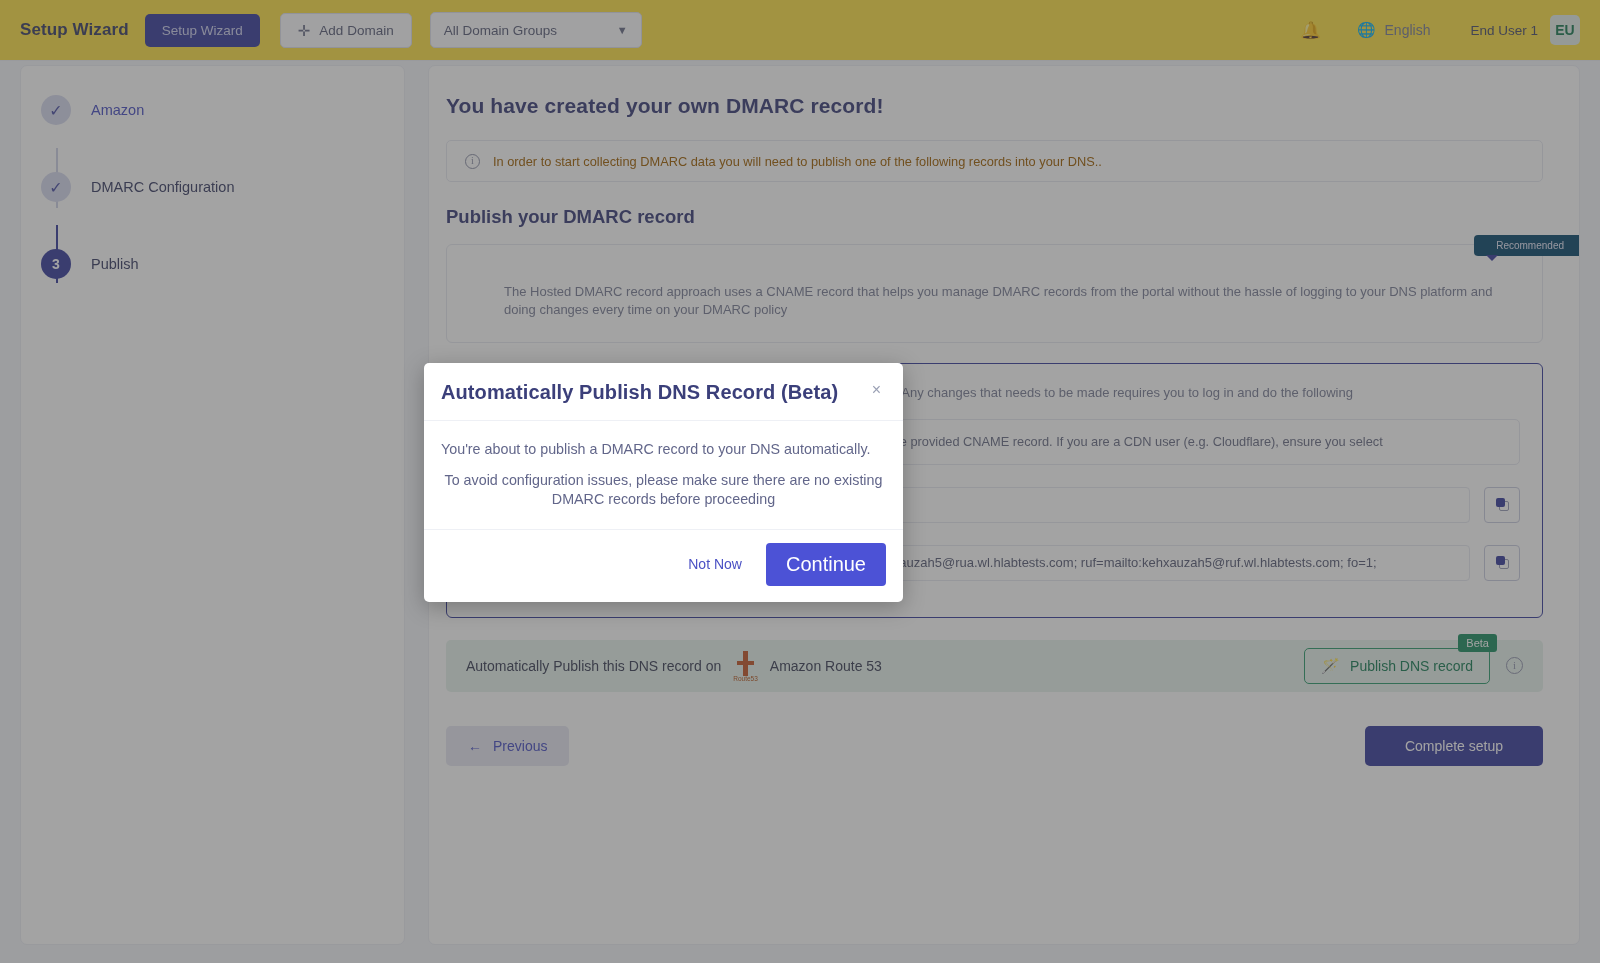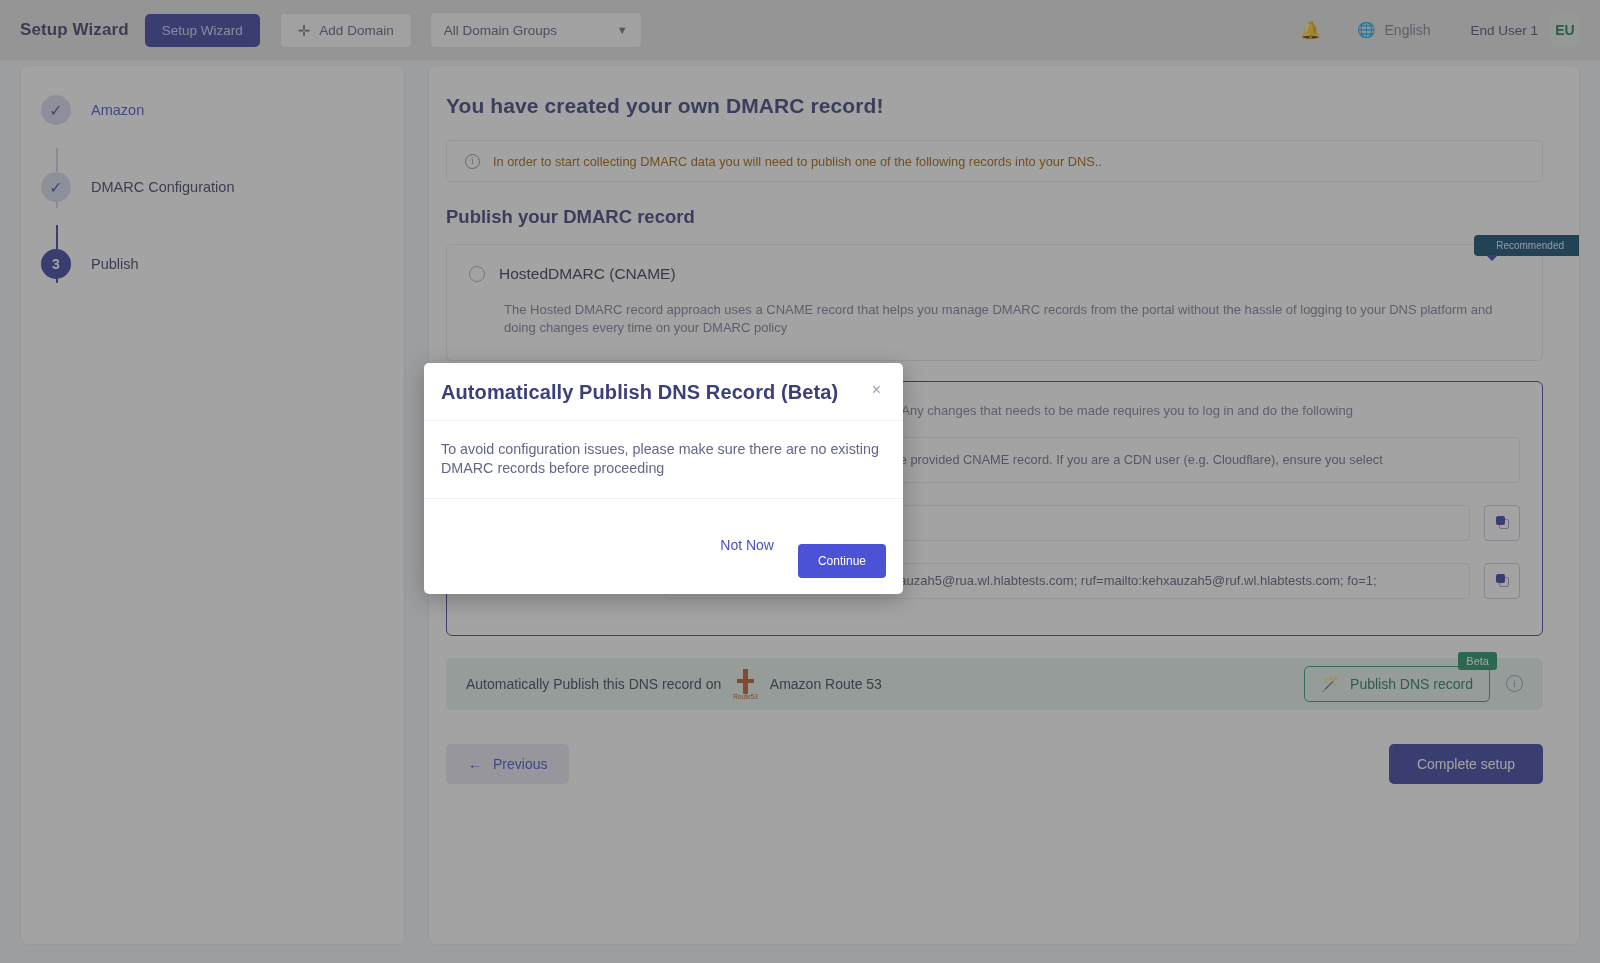--- a/index.html
+++ b/index.html
@@ -19,21 +19,21 @@
   #page-dim {
     position: absolute; inset: 0;
     background: rgba(60,60,60,0.47);
     z-index: 50;
   }
 
   
   .topbar {
     position: absolute; top: 0; left: 0;
     width: 1600px; height: 61px;
-    background: #e5e5e5;
+    background: #fde047;
     display: flex; align-items: center;
     padding: 0 20px 0 20px;
     border-bottom: 1px solid #eceef4;
   }
   .brand-title {
     font-size: 17px; font-weight: bold; color: #3b3f66;
     letter-spacing: .1px; margin-right: 16px;
   }
   .btn-primary-sm {
     background: #3a3f9e; color: #cfd2ef;
@@ -255,21 +255,21 @@
   }
   .prevbtn {
     background: #e6e7f2; color: #4a50c4; border: none;
     border-radius: 5px; height: 40px; padding: 0 22px;
     font-size: 14px; display: flex; align-items: center; gap: 11px;
     cursor: pointer; font-family: "Liberation Sans", sans-serif;
   }
   .completebtn {
     margin-left: auto;
     background: #3a3f9e; color: #ffffff; border: none;
-    border-radius: 5px; height: 40px; padding: 0 28px;
+    border-radius: 5px; height: 40px; padding: 0 40px;
     font-size: 14px; cursor: pointer;
     font-family: "Liberation Sans", sans-serif;
   }
 
   
   .modal {
     position: absolute; z-index: 100;
     left: 424px; top: 363px;
     width: 479px;
     background: #ffffff;
@@ -302,24 +302,23 @@
     gap: 10px;
   }
   .notnow {
     background: transparent; border: none;
     color: #4a50c4; font-size: 14px;
     padding: 9px 14px; cursor: pointer;
     font-family: "Liberation Sans", sans-serif;
   }
   .continue {
     background: #4c52d6; border: none; border-radius: 4px;
-    color: #ffffff; font-size: 12px;
+    color: #ffffff; font-size: 20px;
     padding: 10px 20px; cursor: pointer;
     font-family: "Liberation Sans", sans-serif;
-    margin-top: 32px;
   }
 </style>
 </head>
 <body>
 
 <div id="app">
 
   <div class="topbar">
     <div class="brand-title">Setup Wizard</div>
     <button class="btn-primary-sm">Setup Wizard</button>
@@ -373,24 +372,20 @@
 
         <div class="infobar">
           <div class="i-circle">i</div>
           <div class="infobar-text">In order to start collecting DMARC data you will need to publish one of the following records into your DNS..</div>
         </div>
 
         <h2 class="sec-h">Publish your DMARC record</h2>
 
         <div class="optcard">
           <div class="badge-rec">Recommended</div>
-          <div class="opt-head">
-            <div class="radio"></div>
-            <div class="opt-title">HostedDMARC (CNAME)</div>
-          </div>
           <div class="opt-desc">The Hosted DMARC record approach uses a CNAME record that helps you manage DMARC records from the portal without the hassle of logging to your DNS platform and doing changes every time on your DMARC policy</div>
         </div>
 
         <div class="optcard selected" style="padding-top:20px;">
           <div class="sel-note" style="margin-left:300px;">record onto your DNS. Any changes that needs to be made requires you to log in and do the following</div>
           <div class="warn-box">
             <span style="margin-left:283px;display:inline-block;">exists before adding the provided CNAME record. If you are a CDN user (e.g. Cloudflare), ensure you select</span>
           </div>
 
           <div class="kvrow">
@@ -450,20 +445,21 @@
   </div>
 
   <div id="page-dim"></div>
 
   <div class="modal">
     <div class="modal-head">
       <div class="modal-title">Automatically Publish DNS Record (Beta)</div>
       <div class="modal-x">×</div>
     </div>
     <div class="modal-body">
+      <p class="modal-p">You're about to publish a DMARC record to your DNS automatically.</p>
       <p class="modal-p">To avoid configuration issues, please make sure there are no existing DMARC records before proceeding</p>
     </div>
     <div class="modal-foot">
       <button class="notnow">Not Now</button>
       <button class="continue">Continue</button>
     </div>
   </div>
 
 </div>
 

